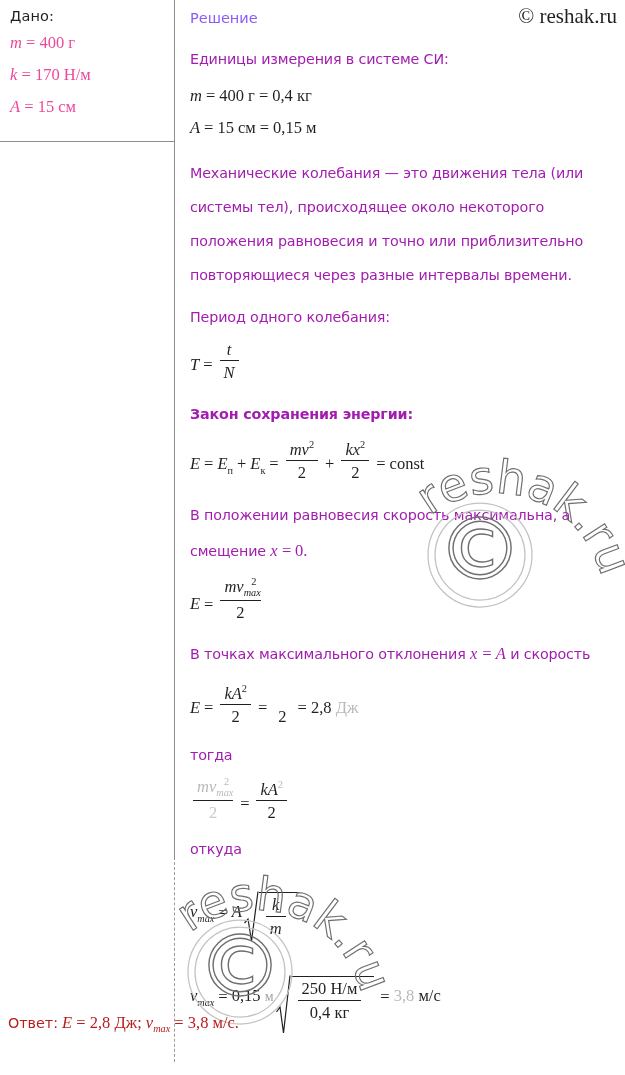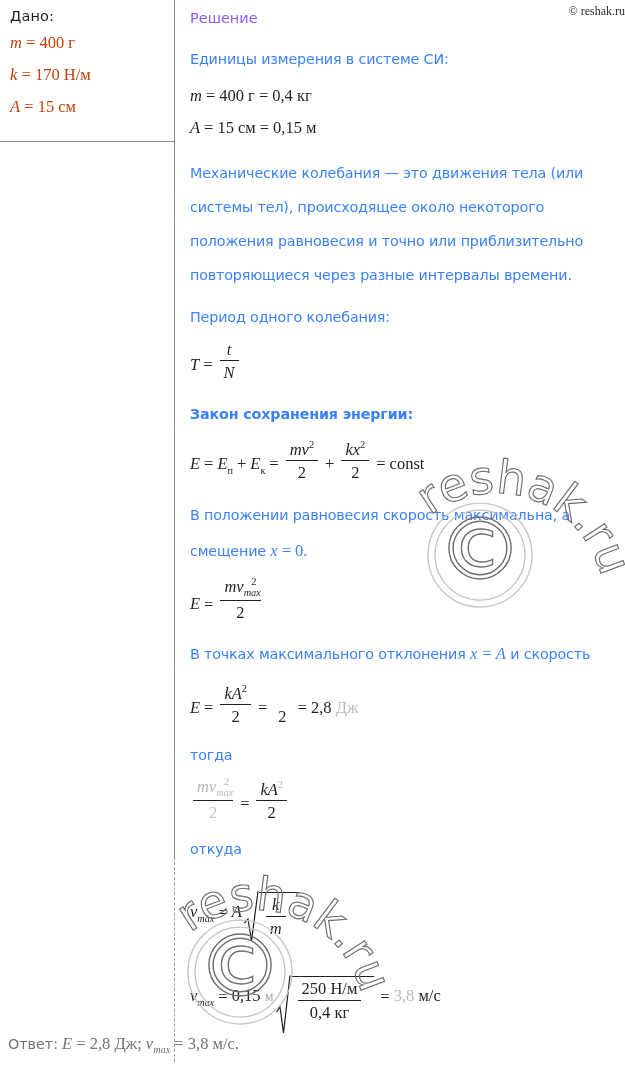--- a/index.html
+++ b/index.html
@@ -37,21 +37,21 @@
     font-family: "DejaVu Sans", sans-serif;
     font-size: 14.5px;
     letter-spacing: .1px;
     color: #231f20;
     margin: 0 0 9px 0;
     white-space: nowrap;
   }
   .given-line {
     font-family: "Liberation Serif", serif;
     font-size: 16.5px;
-    color: #c2410c;
+    color: #ec4899;
     margin: 0 0 12px 0;
     white-space: nowrap;
   }
   .given-line .var { font-style: italic; }
   .given-line .unit { font-style: normal; }
 
   #given-rule {
     position: absolute;
     left: 0;
     top: 141px;
@@ -97,21 +97,21 @@
     font-family: "DejaVu Sans", sans-serif;
     font-size: 14.5px;
     margin: 0 0 16px 0;
     color: #8b5cf6;
   }
   .sol-text {
     font-family: "DejaVu Sans", sans-serif;
     font-size: 14.3px;
     line-height: 34px;
     margin: 0;
-    color: #3b82f6;
+    color: #a21caf;
     letter-spacing: -0.15px;
     white-space: nowrap;
   }
   .sol-text.wrapcap { white-space: normal; width: 438px; }
   .sol-text .mi {
     font-family: "Liberation Serif", serif;
     font-style: italic;
     font-size: 16.5px;
   }
   .sol-text .mn {
@@ -188,38 +188,38 @@
     bottom: 0;
     width: 15px;
     overflow: visible;
   }
   .sqrt > .sign svg { display: block; overflow: visible; }
 
   
   #answer-line {
     position: absolute;
     left: 8px;
-    top: 1034px;
+    top: 1013px;
     font-family: "Liberation Serif", serif;
     font-size: 16.5px;
-    color: #737373;
+    color: #b91c1c;
     white-space: nowrap;
   }
   #answer-line .lbl {
     font-family: "DejaVu Sans", sans-serif;
     font-size: 14.3px;
   }
 
   
   #copyright {
     position: absolute;
-    right: 0;
+    right: 8px;
     top: 4px;
     font-family: "Liberation Serif", serif;
-    font-size: 12px;
+    font-size: 21px;
     color: #231f20;
     white-space: nowrap;
   }
 
   
   .watermark {
     position: absolute;
     pointer-events: none;
     overflow: visible;
   }

